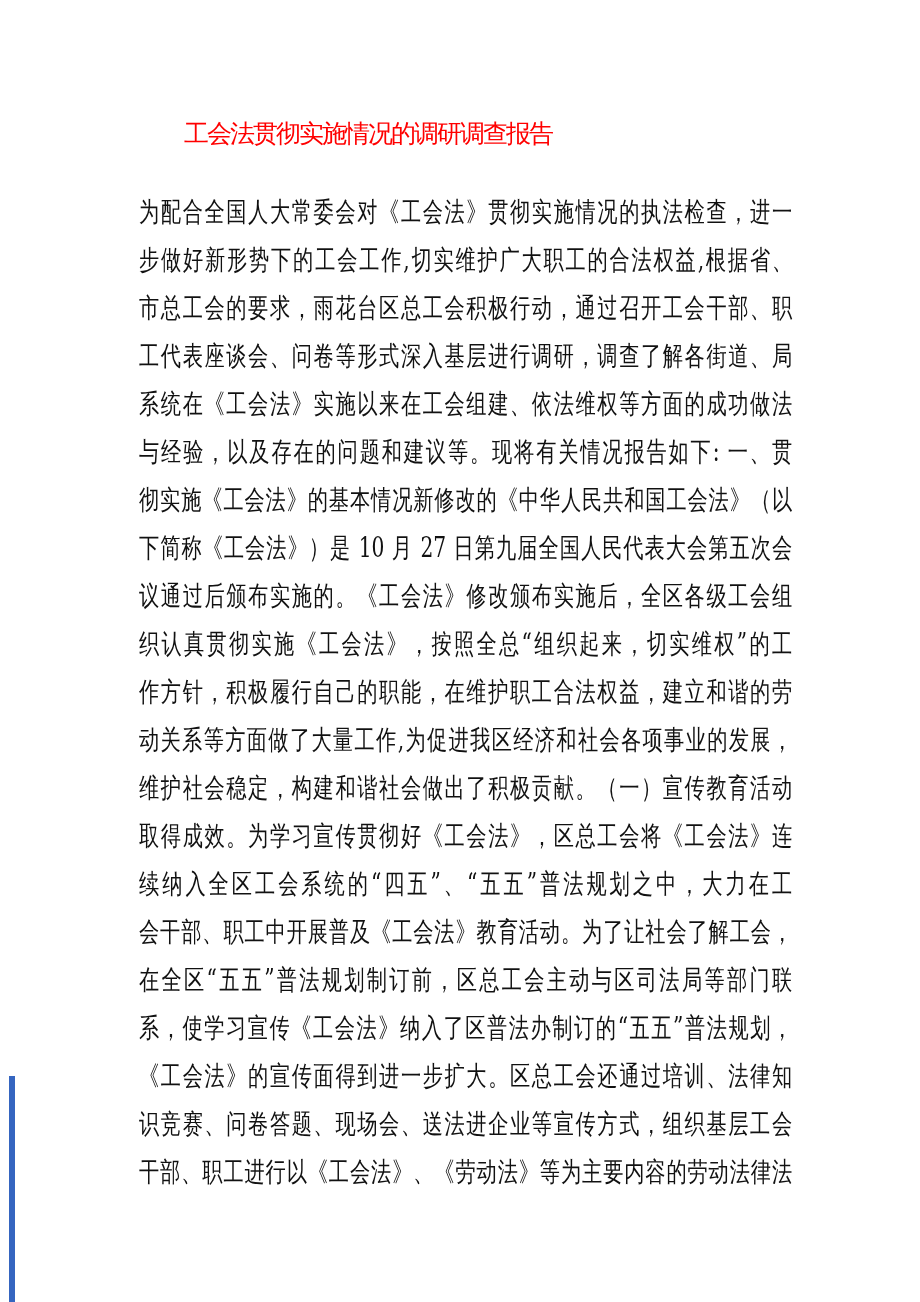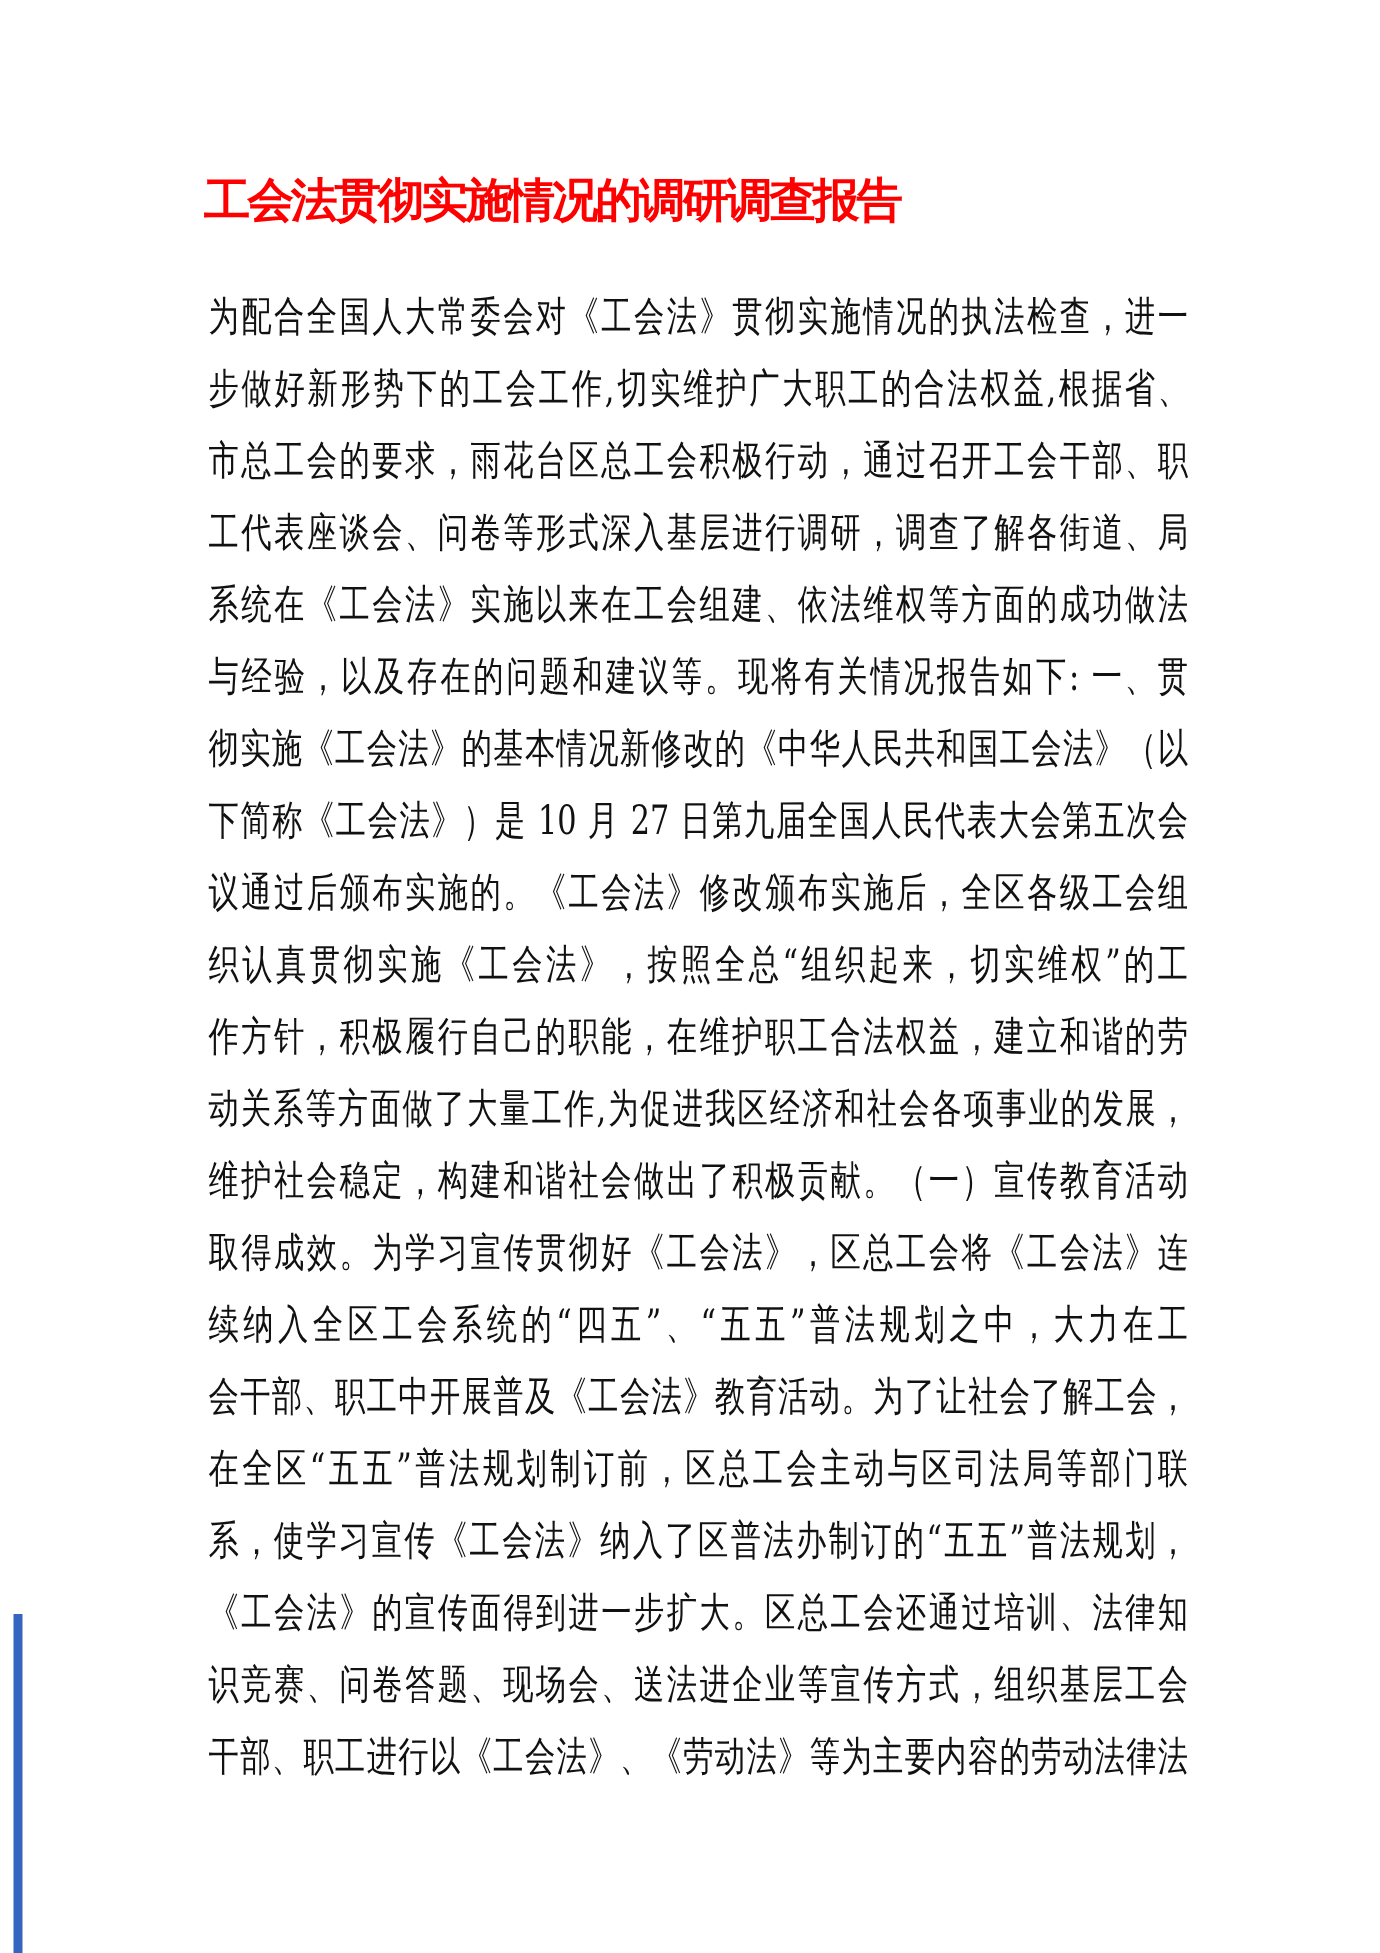--- a/index.html
+++ b/index.html
@@ -14,23 +14,23 @@
     background: #ffffff;
     overflow: hidden;
     font-family: "DejaVu Serif", "Liberation Serif", serif;
   }
   .doc-title {
     position: absolute;
     top: 114px;
     left: 0;
     width: 736px;
     text-align: center;
-    font-size: 31px;
+    font-size: 25px;
     line-height: 40px;
-    font-weight: bold;
+    font-weight: normal;
     color: #ff0000;
     letter-spacing: -2px;
     white-space: nowrap;
   }
   .doc-body {
     position: absolute;
     top: 188px;
     left: 139px;
     width: 872px;              
     transform: scale(0.749, 1);

